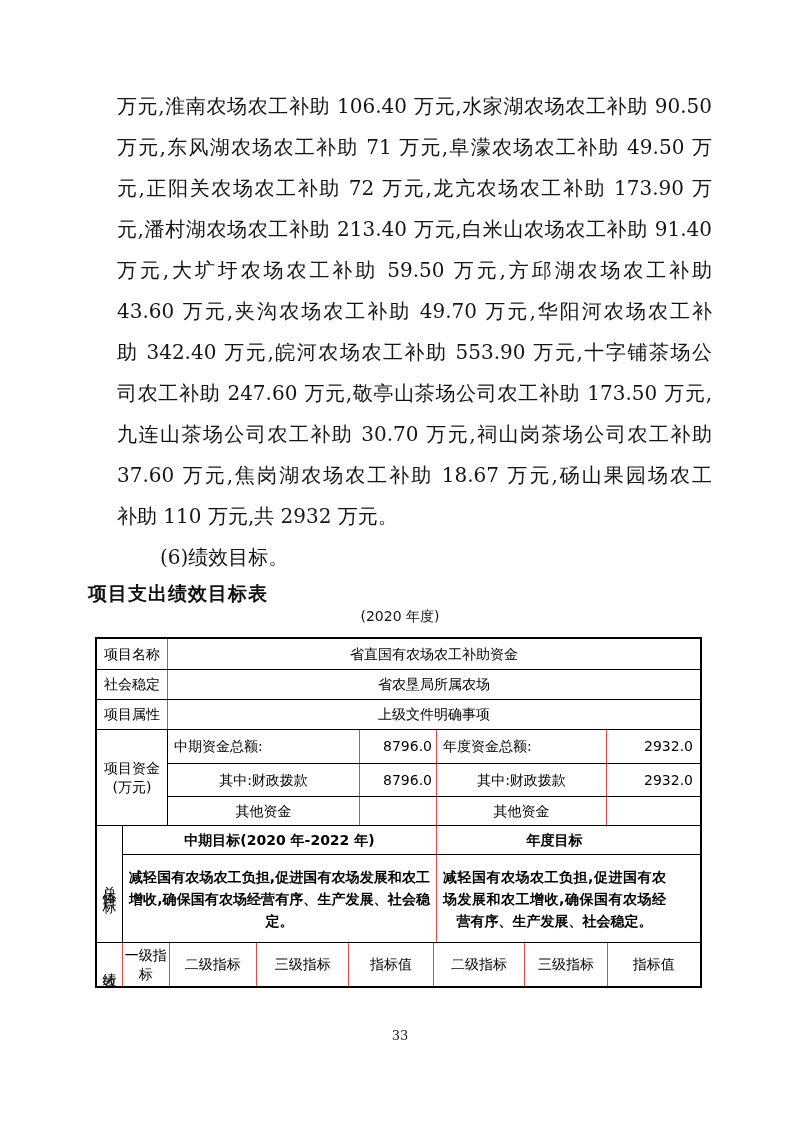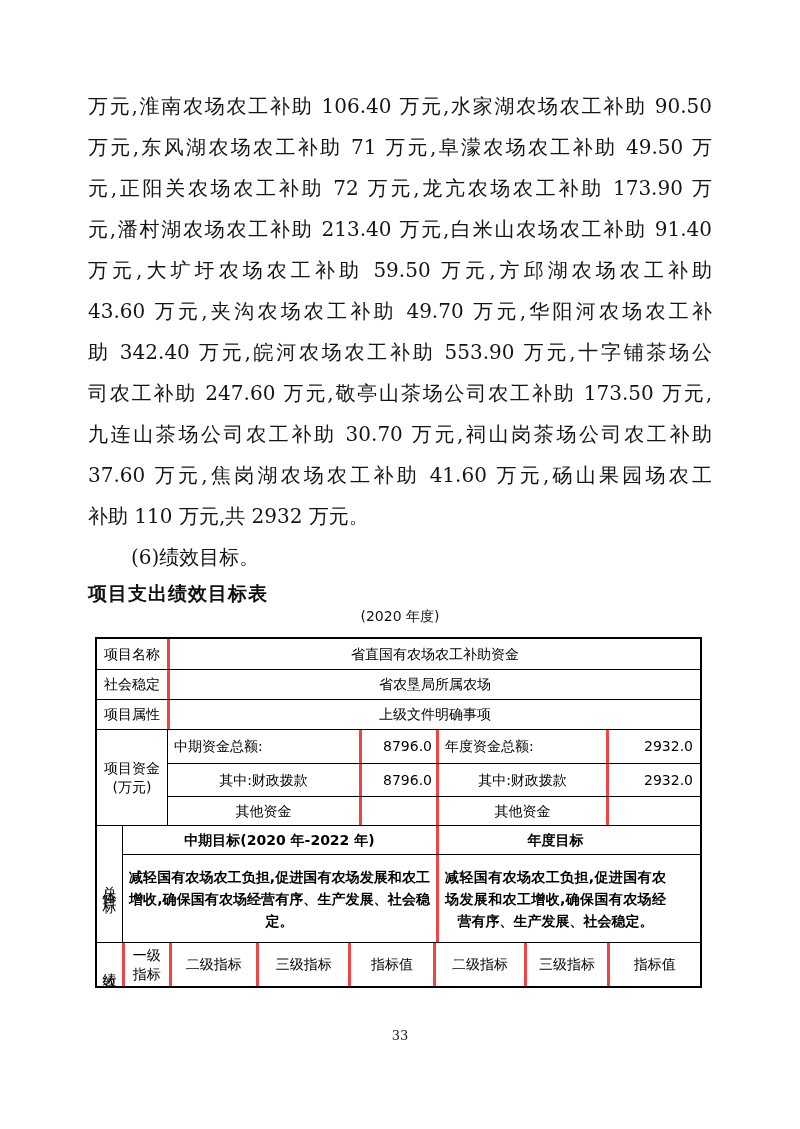--- a/index.html
+++ b/index.html
@@ -7,21 +7,21 @@
   .page {
     width:800px; height:1129px; background:#ffffff; margin:0 auto;
     overflow:hidden; color:#111; position:relative;
   }
   .content { padding:86px 88px 0 88px; }
 
   
   .bodyline {
     font-family:"DejaVu Serif","Liberation Serif",serif;
     font-size:20px; line-height:41px; color:#151515;
-    text-align:justify; text-align-last:justify;
+    text-align:justify; text-align-last:justify;margin-left:29px;
   }
   .bodyline.lastline { text-align:left; text-align-last:left; }
   .bodyline.itemline { text-align:left; text-align-last:left; text-indent:43px; }
 
   
   .tbltitle {
     margin-top:2px; text-align:left;
     font-family:"DejaVu Sans","Liberation Sans",sans-serif;
     font-weight:700; font-size:19px; line-height:26px; letter-spacing:1px;
   }
@@ -33,21 +33,21 @@
   
   .ptable {
     margin:10px 0 8px 7px; width:607px;
     border:2px solid #000;
     font-family:"DejaVu Sans","Liberation Sans",sans-serif;
     font-size:14px; font-weight:500; color:#000;
   }
   .trow { display:flex; }
   .bt   { border-top:1px solid #000; }
   .cell {
-    border-left:3px solid #ef4444;
+    border-left:1px solid #ef4444;
     display:flex; align-items:center; justify-content:center;
     text-align:center; line-height:19px; overflow:hidden; padding:0 1px;
   }
   .group { flex:1; border-left:1px solid #000; display:flex; flex-direction:column; }
   .sub { display:flex; }
   .trow > :first-child, .sub > :first-child { border-left:none; }
 
   .h30{height:30px} .h33{height:33px} .h29{height:29px}
   .h28{height:28px} .h88{height:88px} .h44{height:44px}
 
@@ -88,21 +88,21 @@
 
     <div class="bodyline">万元,淮南农场农工补助 106.40 万元,水家湖农场农工补助 90.50</div>
     <div class="bodyline">万元,东风湖农场农工补助 71 万元,阜濛农场农工补助 49.50 万</div>
     <div class="bodyline">元,正阳关农场农工补助 72 万元,龙亢农场农工补助 173.90 万</div>
     <div class="bodyline">元,潘村湖农场农工补助 213.40 万元,白米山农场农工补助 91.40</div>
     <div class="bodyline">万元,大圹圩农场农工补助 59.50 万元,方邱湖农场农工补助</div>
     <div class="bodyline">43.60 万元,夹沟农场农工补助 49.70 万元,华阳河农场农工补</div>
     <div class="bodyline">助 342.40 万元,皖河农场农工补助 553.90 万元,十字铺茶场公</div>
     <div class="bodyline">司农工补助 247.60 万元,敬亭山茶场公司农工补助 173.50 万元,</div>
     <div class="bodyline">九连山茶场公司农工补助 30.70 万元,祠山岗茶场公司农工补助</div>
-    <div class="bodyline">37.60 万元,焦岗湖农场农工补助 41.60 万元,砀山果园场农工</div>
+    <div class="bodyline">37.60 万元,焦岗湖农场农工补助 18.67 万元,砀山果园场农工</div>
     <div class="bodyline lastline">补助 110 万元,共 2932 万元。</div>
     <div class="bodyline itemline">(6)绩效目标。</div>
 
     <div class="tbltitle">项目支出绩效目标表</div>
     <div class="tblsub">(2020 年度)</div>
 
     <div class="ptable">
 
       <div class="trow h30">
         <div class="cell w70">项目名称</div>

